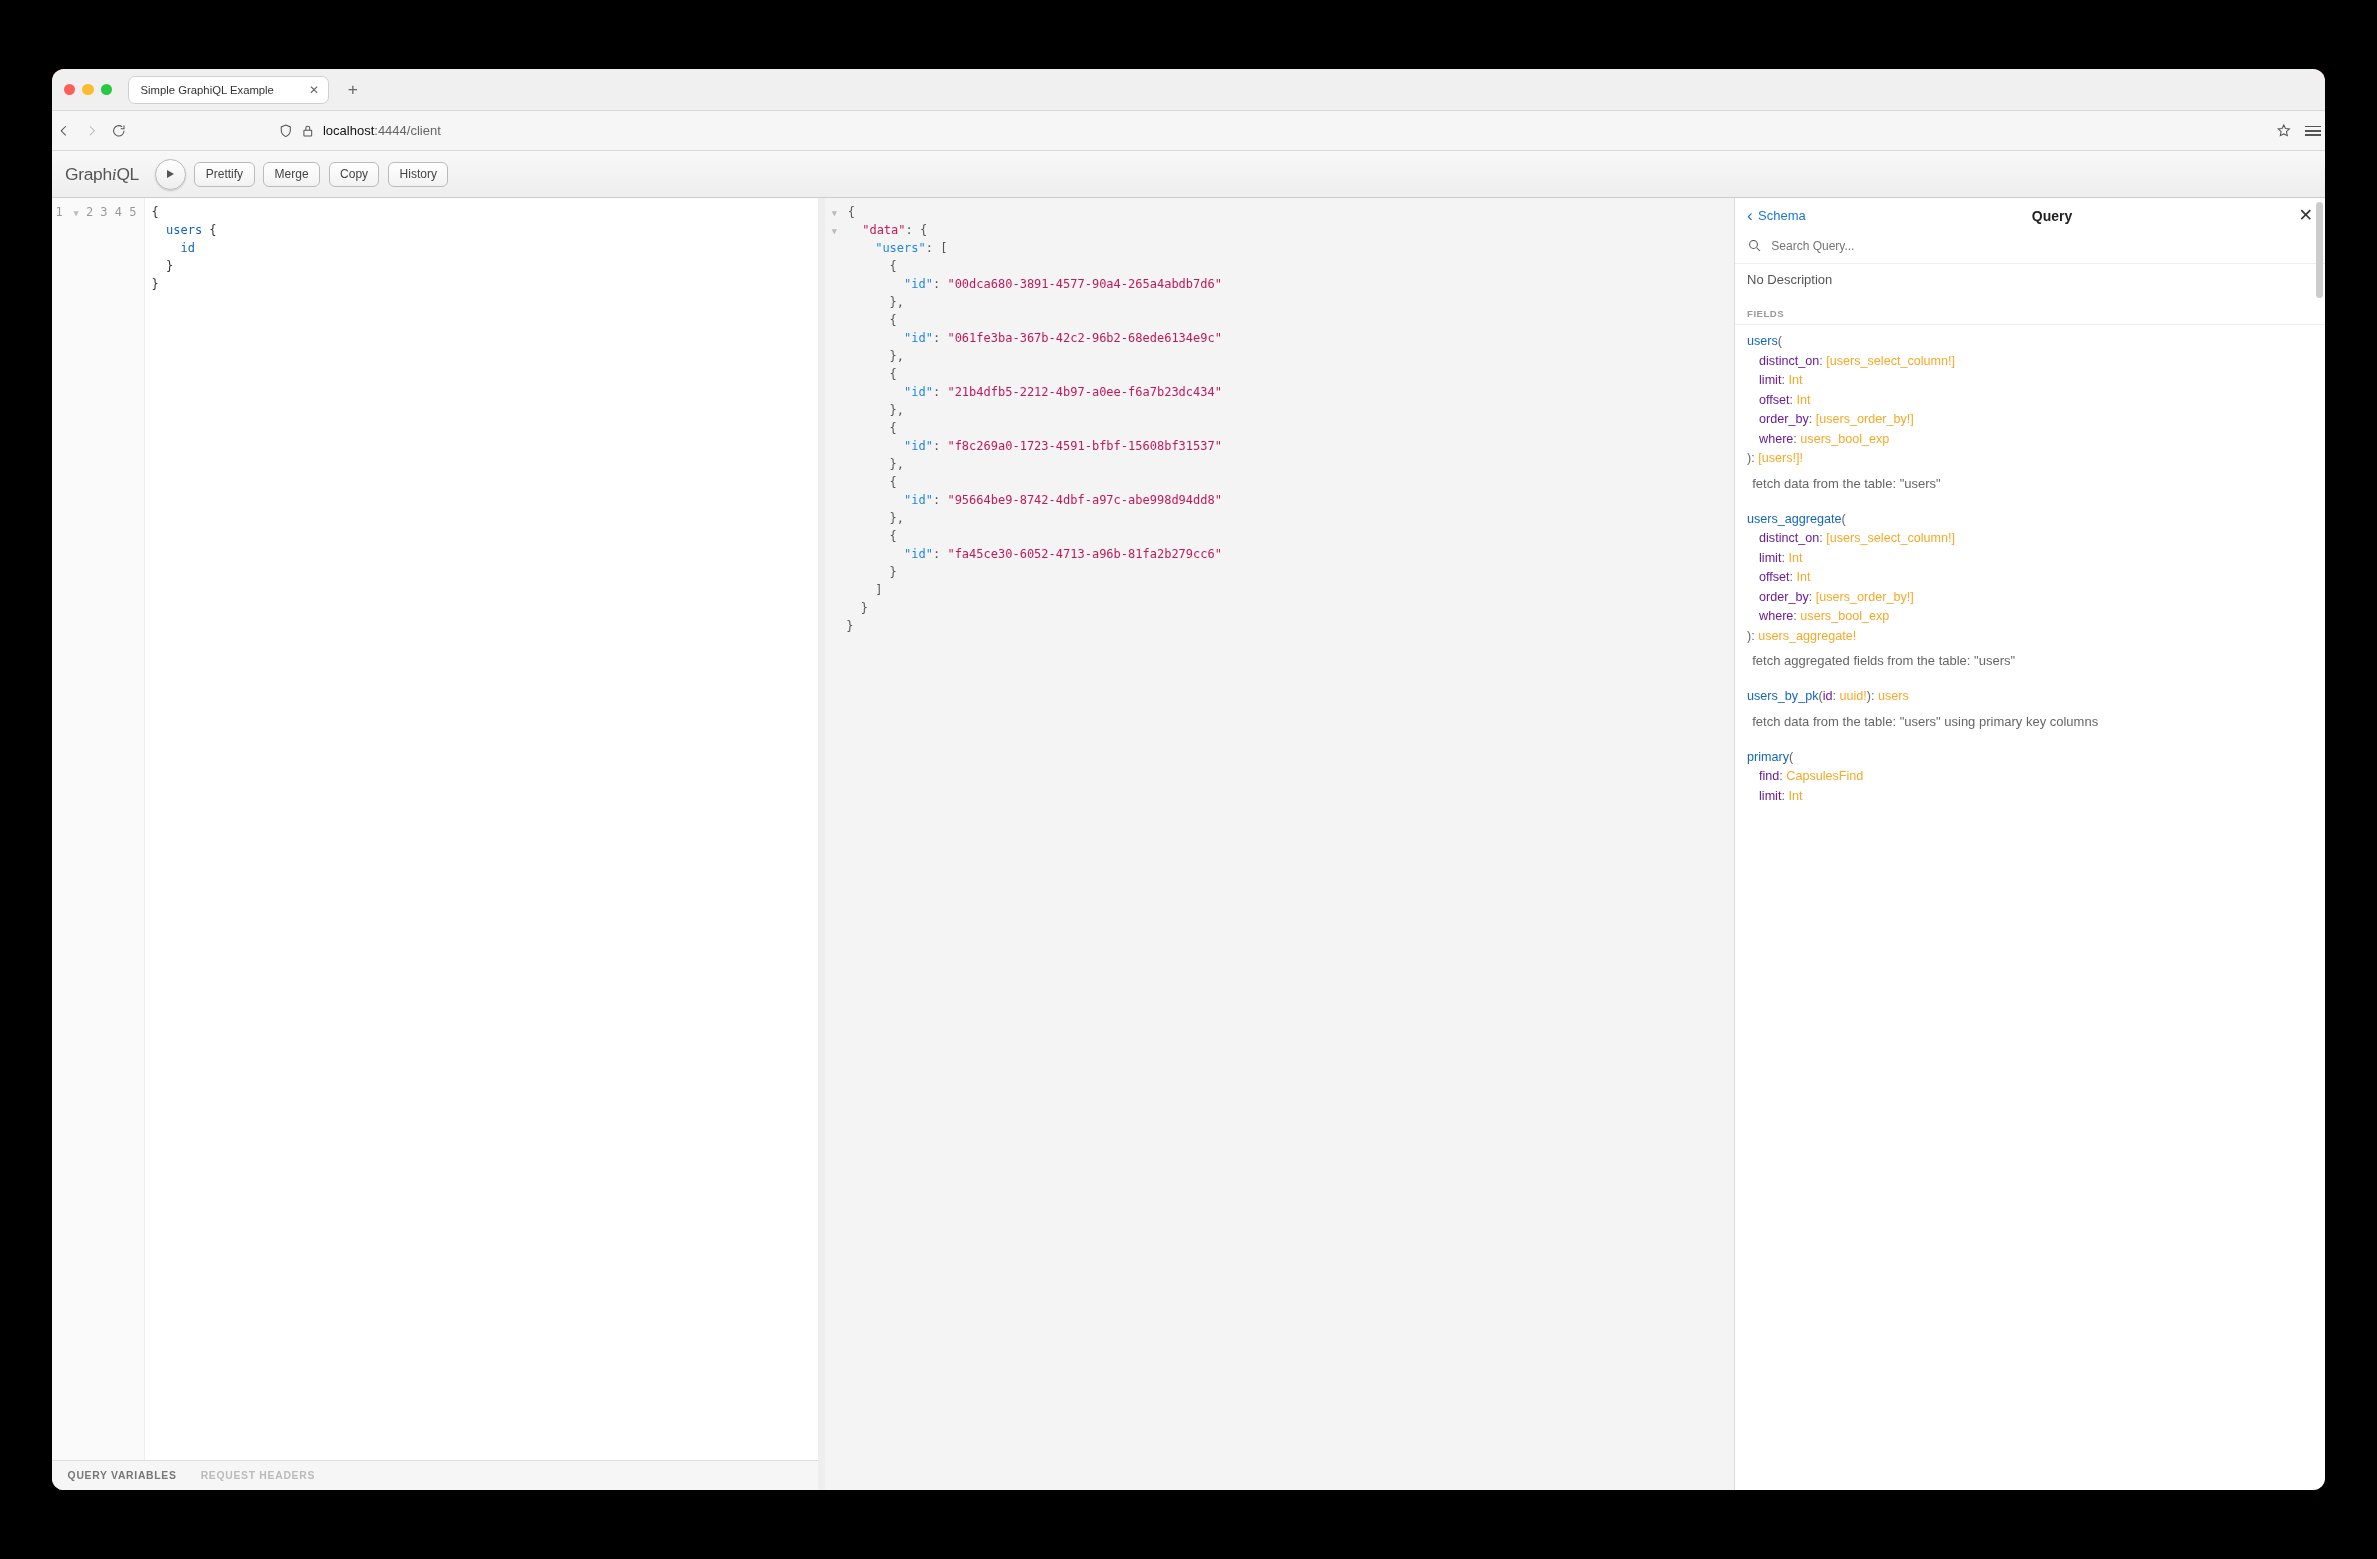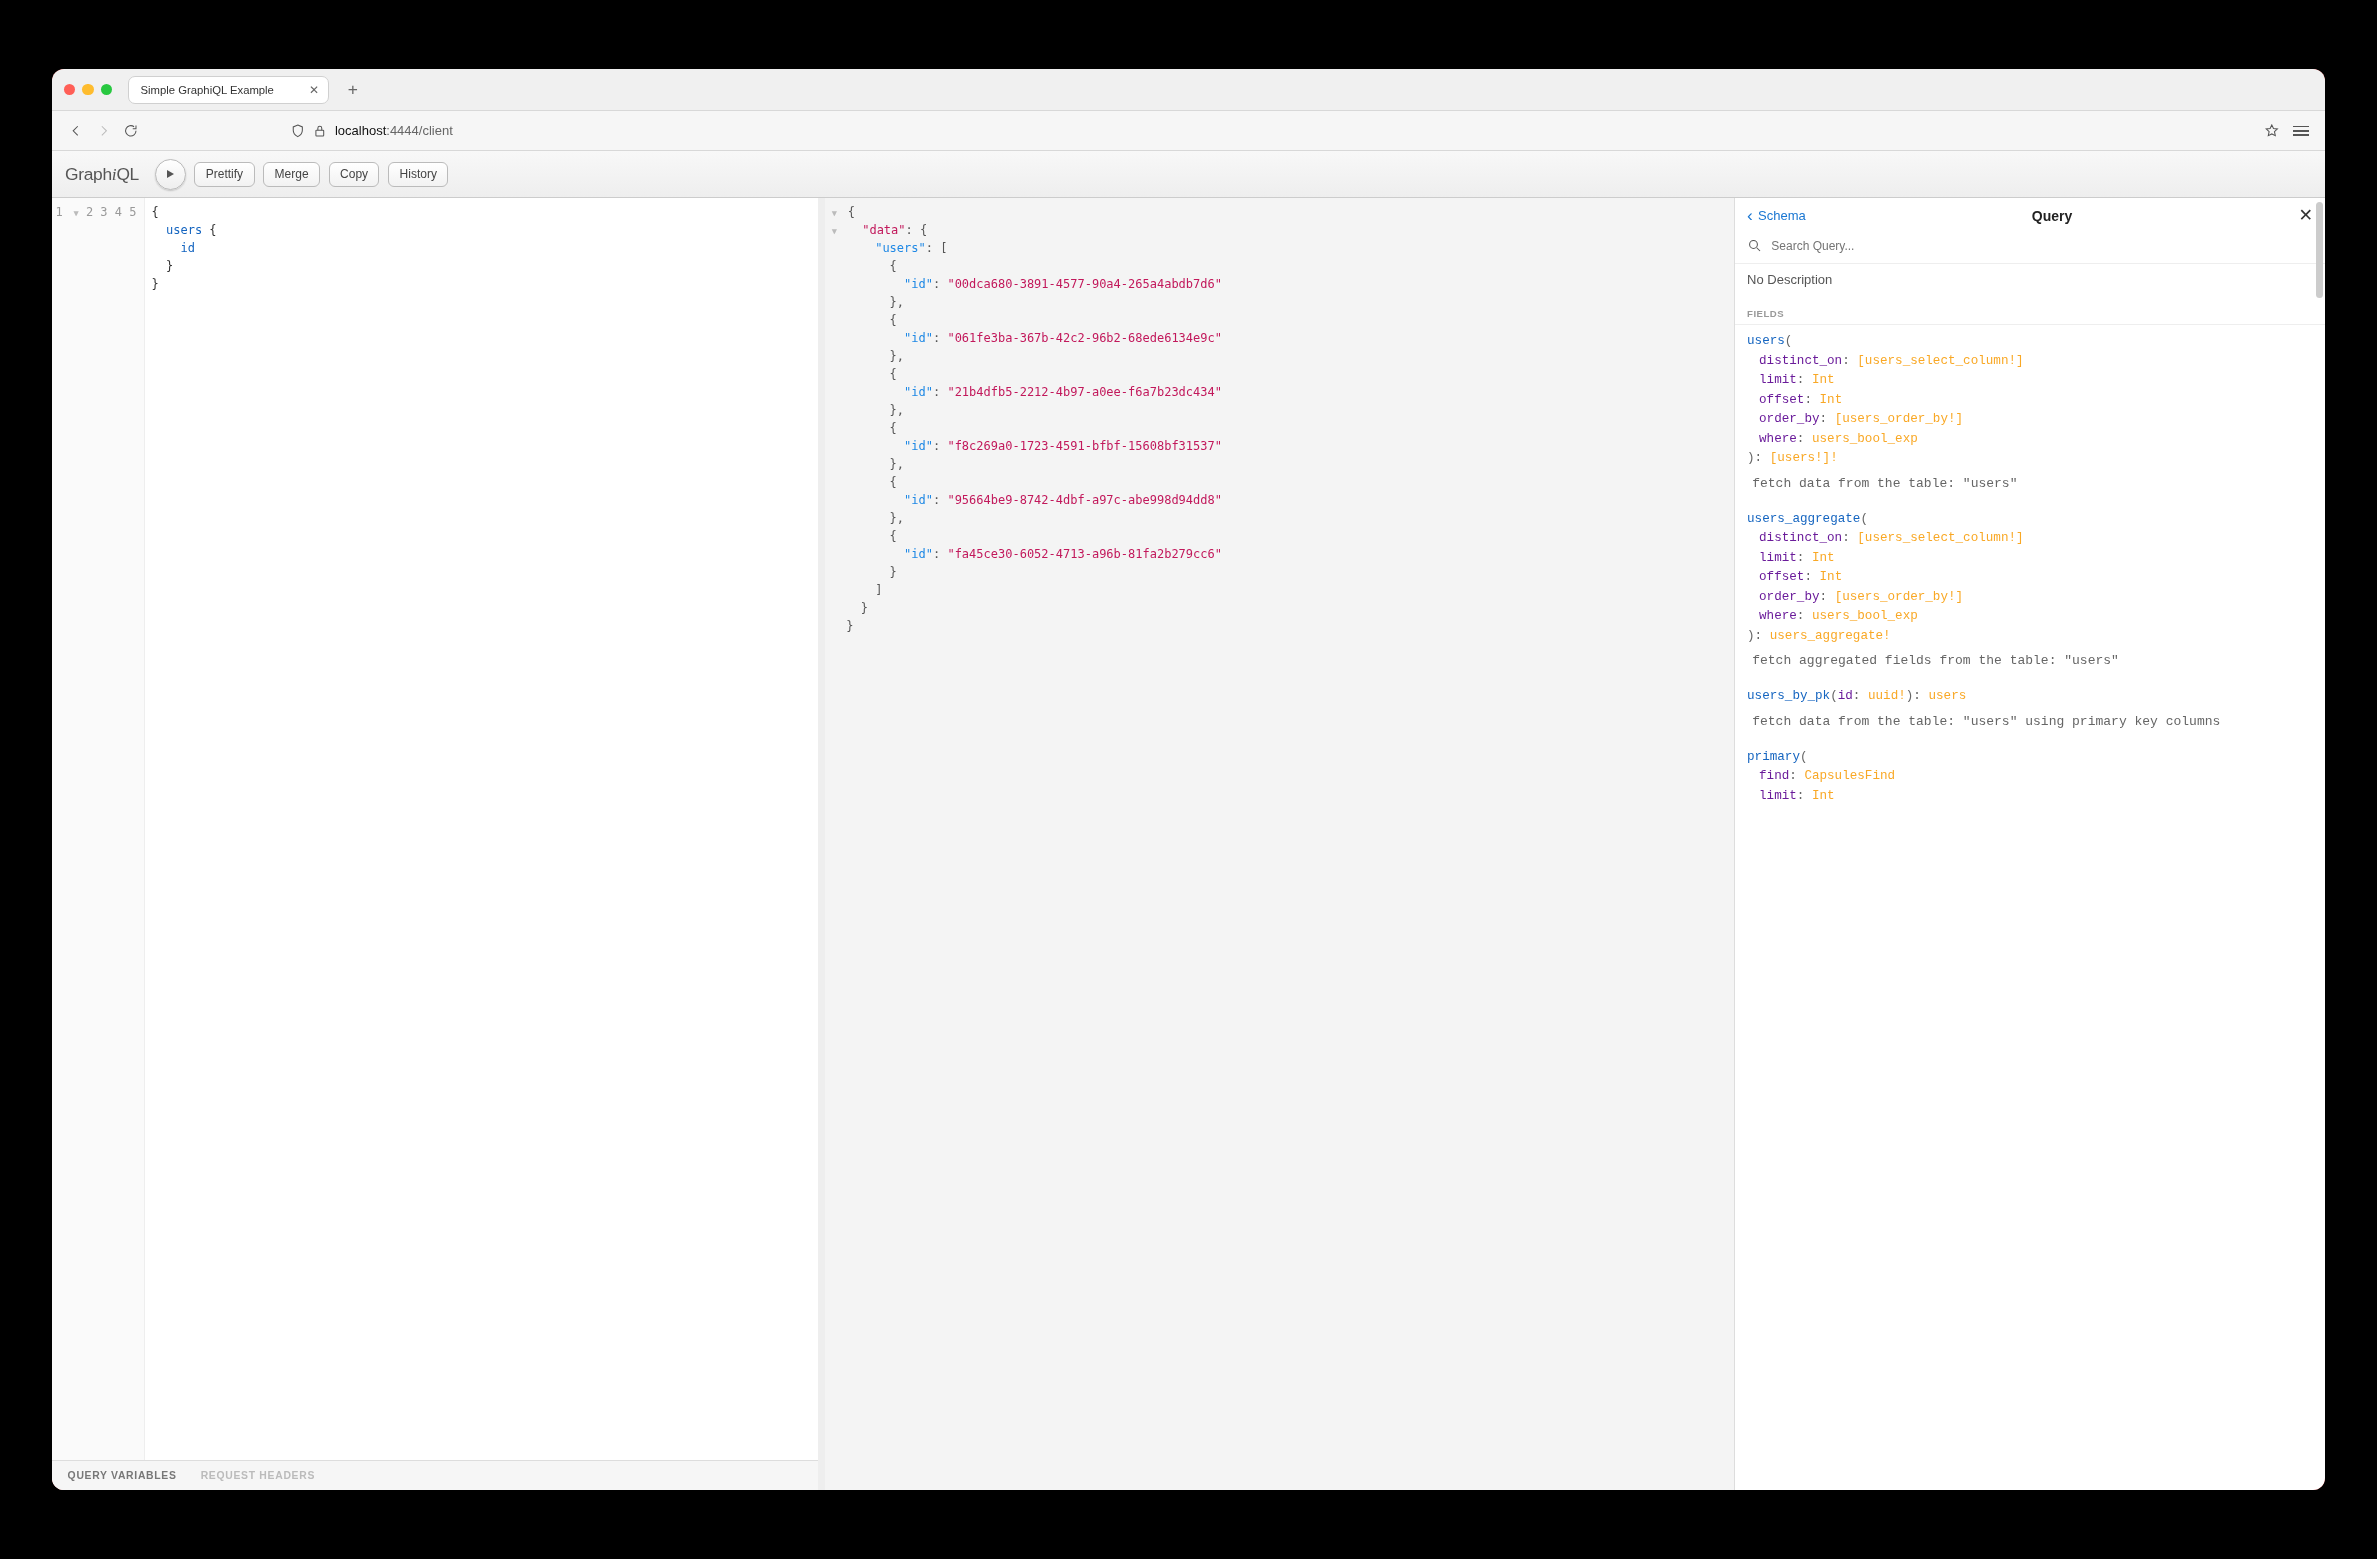--- a/index.html
+++ b/index.html
@@ -52,21 +52,21 @@
   }
   .tab .close { color:#666; font-size: 12px; line-height: 1; }
   .newtab { color: #666; font-size: 17.4px; padding: 0 12px; line-height:1; }
   
   .urlbar {
     background: #f6f6f6;
     height: 40px;
     display: flex;
     align-items: center;
     gap: 12px;
-    padding: 0 16px;
+    padding: 0 4px;
     border-bottom: 0.9px solid #d8d8d8;
   }
   .nav-icons { display:flex; gap: 12px; align-items:center; color:#555; }
   .nav-icons .disabled { color: #bbb; }
   .url-field {
     flex: 1;
     background: #ffffff00;
     display:flex;
     align-items:center;
     gap: 7px;
@@ -135,21 +135,21 @@
   .docs-header { display:flex; align-items:center; justify-content:space-between; padding: 8.7px 12px;}
   .docs-back { color:#1976d2; font-size:13px; display:flex; align-items:center; gap:5.2px;}
   .docs-back .chev { font-size: 17.4px; line-height:0.5;}
   .docs-title { font-weight:600; color:#222;}
   .docs-close { color:#333; font-size:17.4px; line-height:1;}
   .docs-search { display:flex; gap:8.7px; padding: 5.2px 12px 8.7px; }
   .docs-search input { border:none; outline:none; flex:1; font-size:12px; color:#666; background:transparent;}
   .docs-search-row { border-bottom:0.9px solid #eee; }
   .docs-desc { padding: 8.7px 12px; color:#555; font-size:13px;}
   .docs-section { padding: 12px 12px 5.2px; font-size: 9.6px; letter-spacing: 0.5px; color:#999; font-weight:600; border-bottom:0.9px solid #eee;}
-  .fields { padding: 7px 12px 35px; font-size: 12.6px; line-height: 1.55; overflow-y:auto;font-family:Liberation Mono, monospace;}
+  .fields { padding: 7px 12px 35px; font-size: 12.6px; line-height: 1.55; overflow-y:auto;}
   .field-block { margin-bottom: 15.6px;}
   .field-doc { color:#666; padding: 5.2px 0 0 5.2px; font-size: 13px;}
   .fname { color:#1565c0; }
   .farg { color:#6a1b9a; }
   .ftype { color:#f9a825; }
   .fpunc { color:#666; }
   .indent { padding-left: 12px; display:block;}
 </style>
 </head>
 <body>

